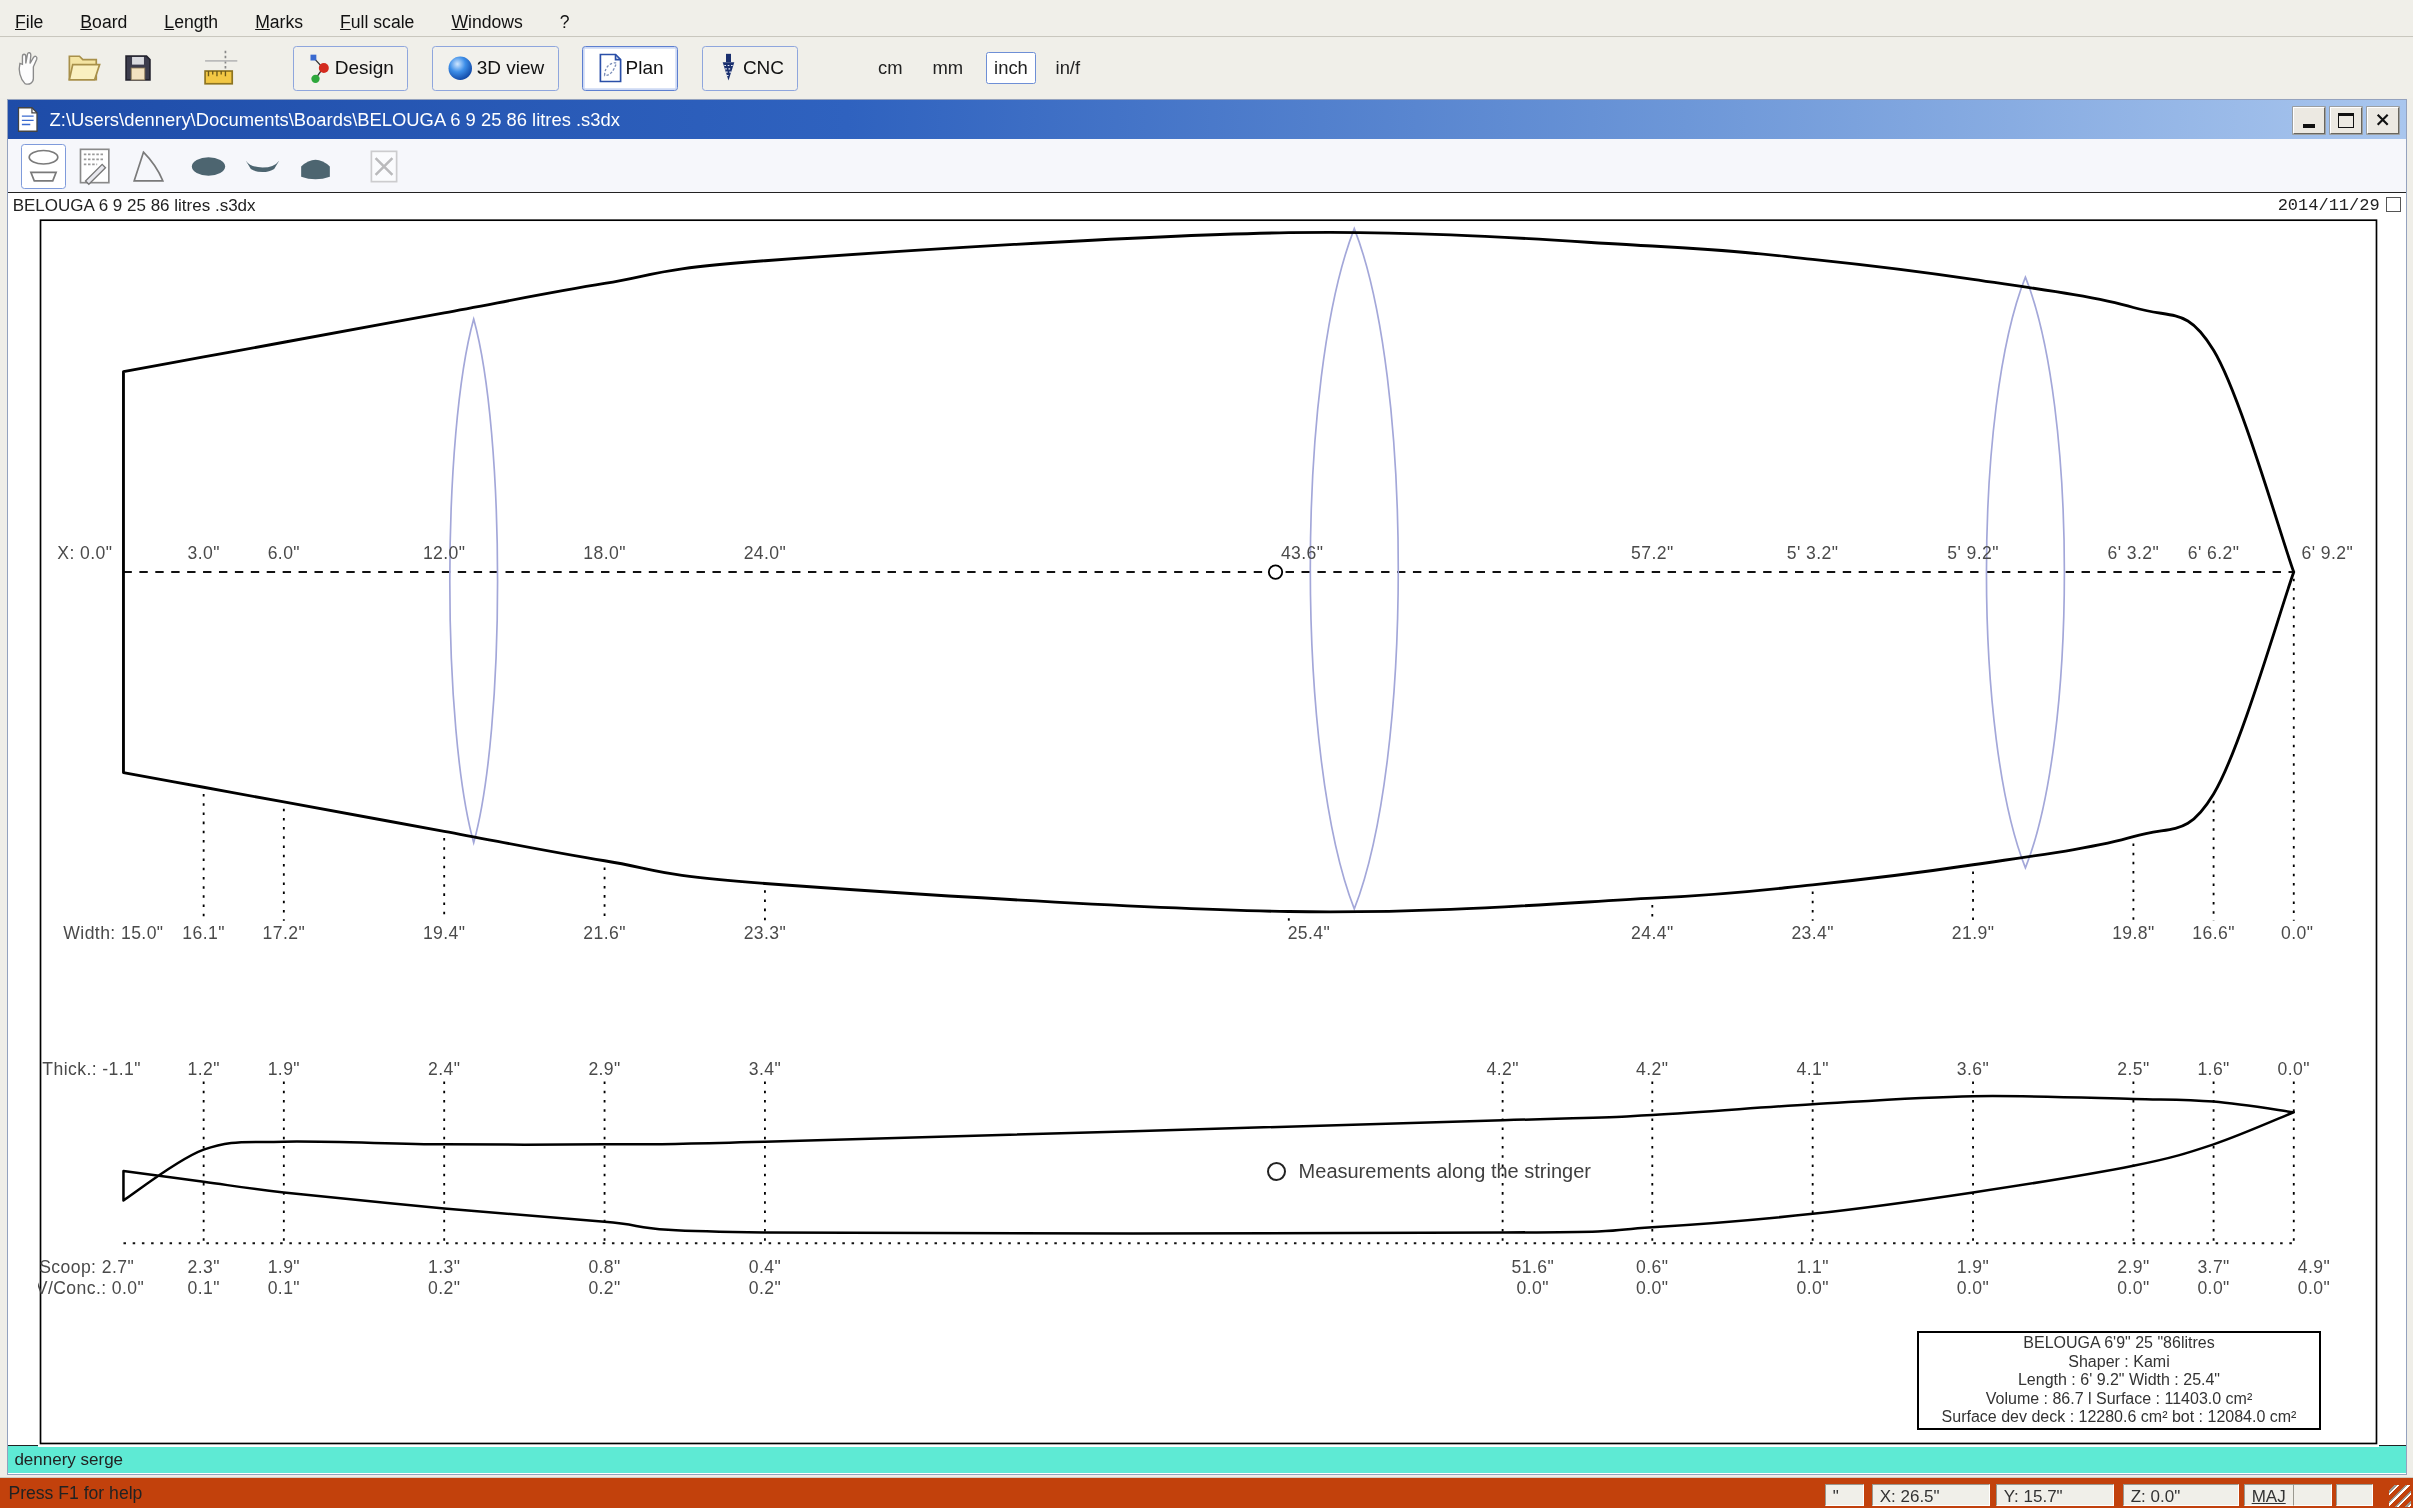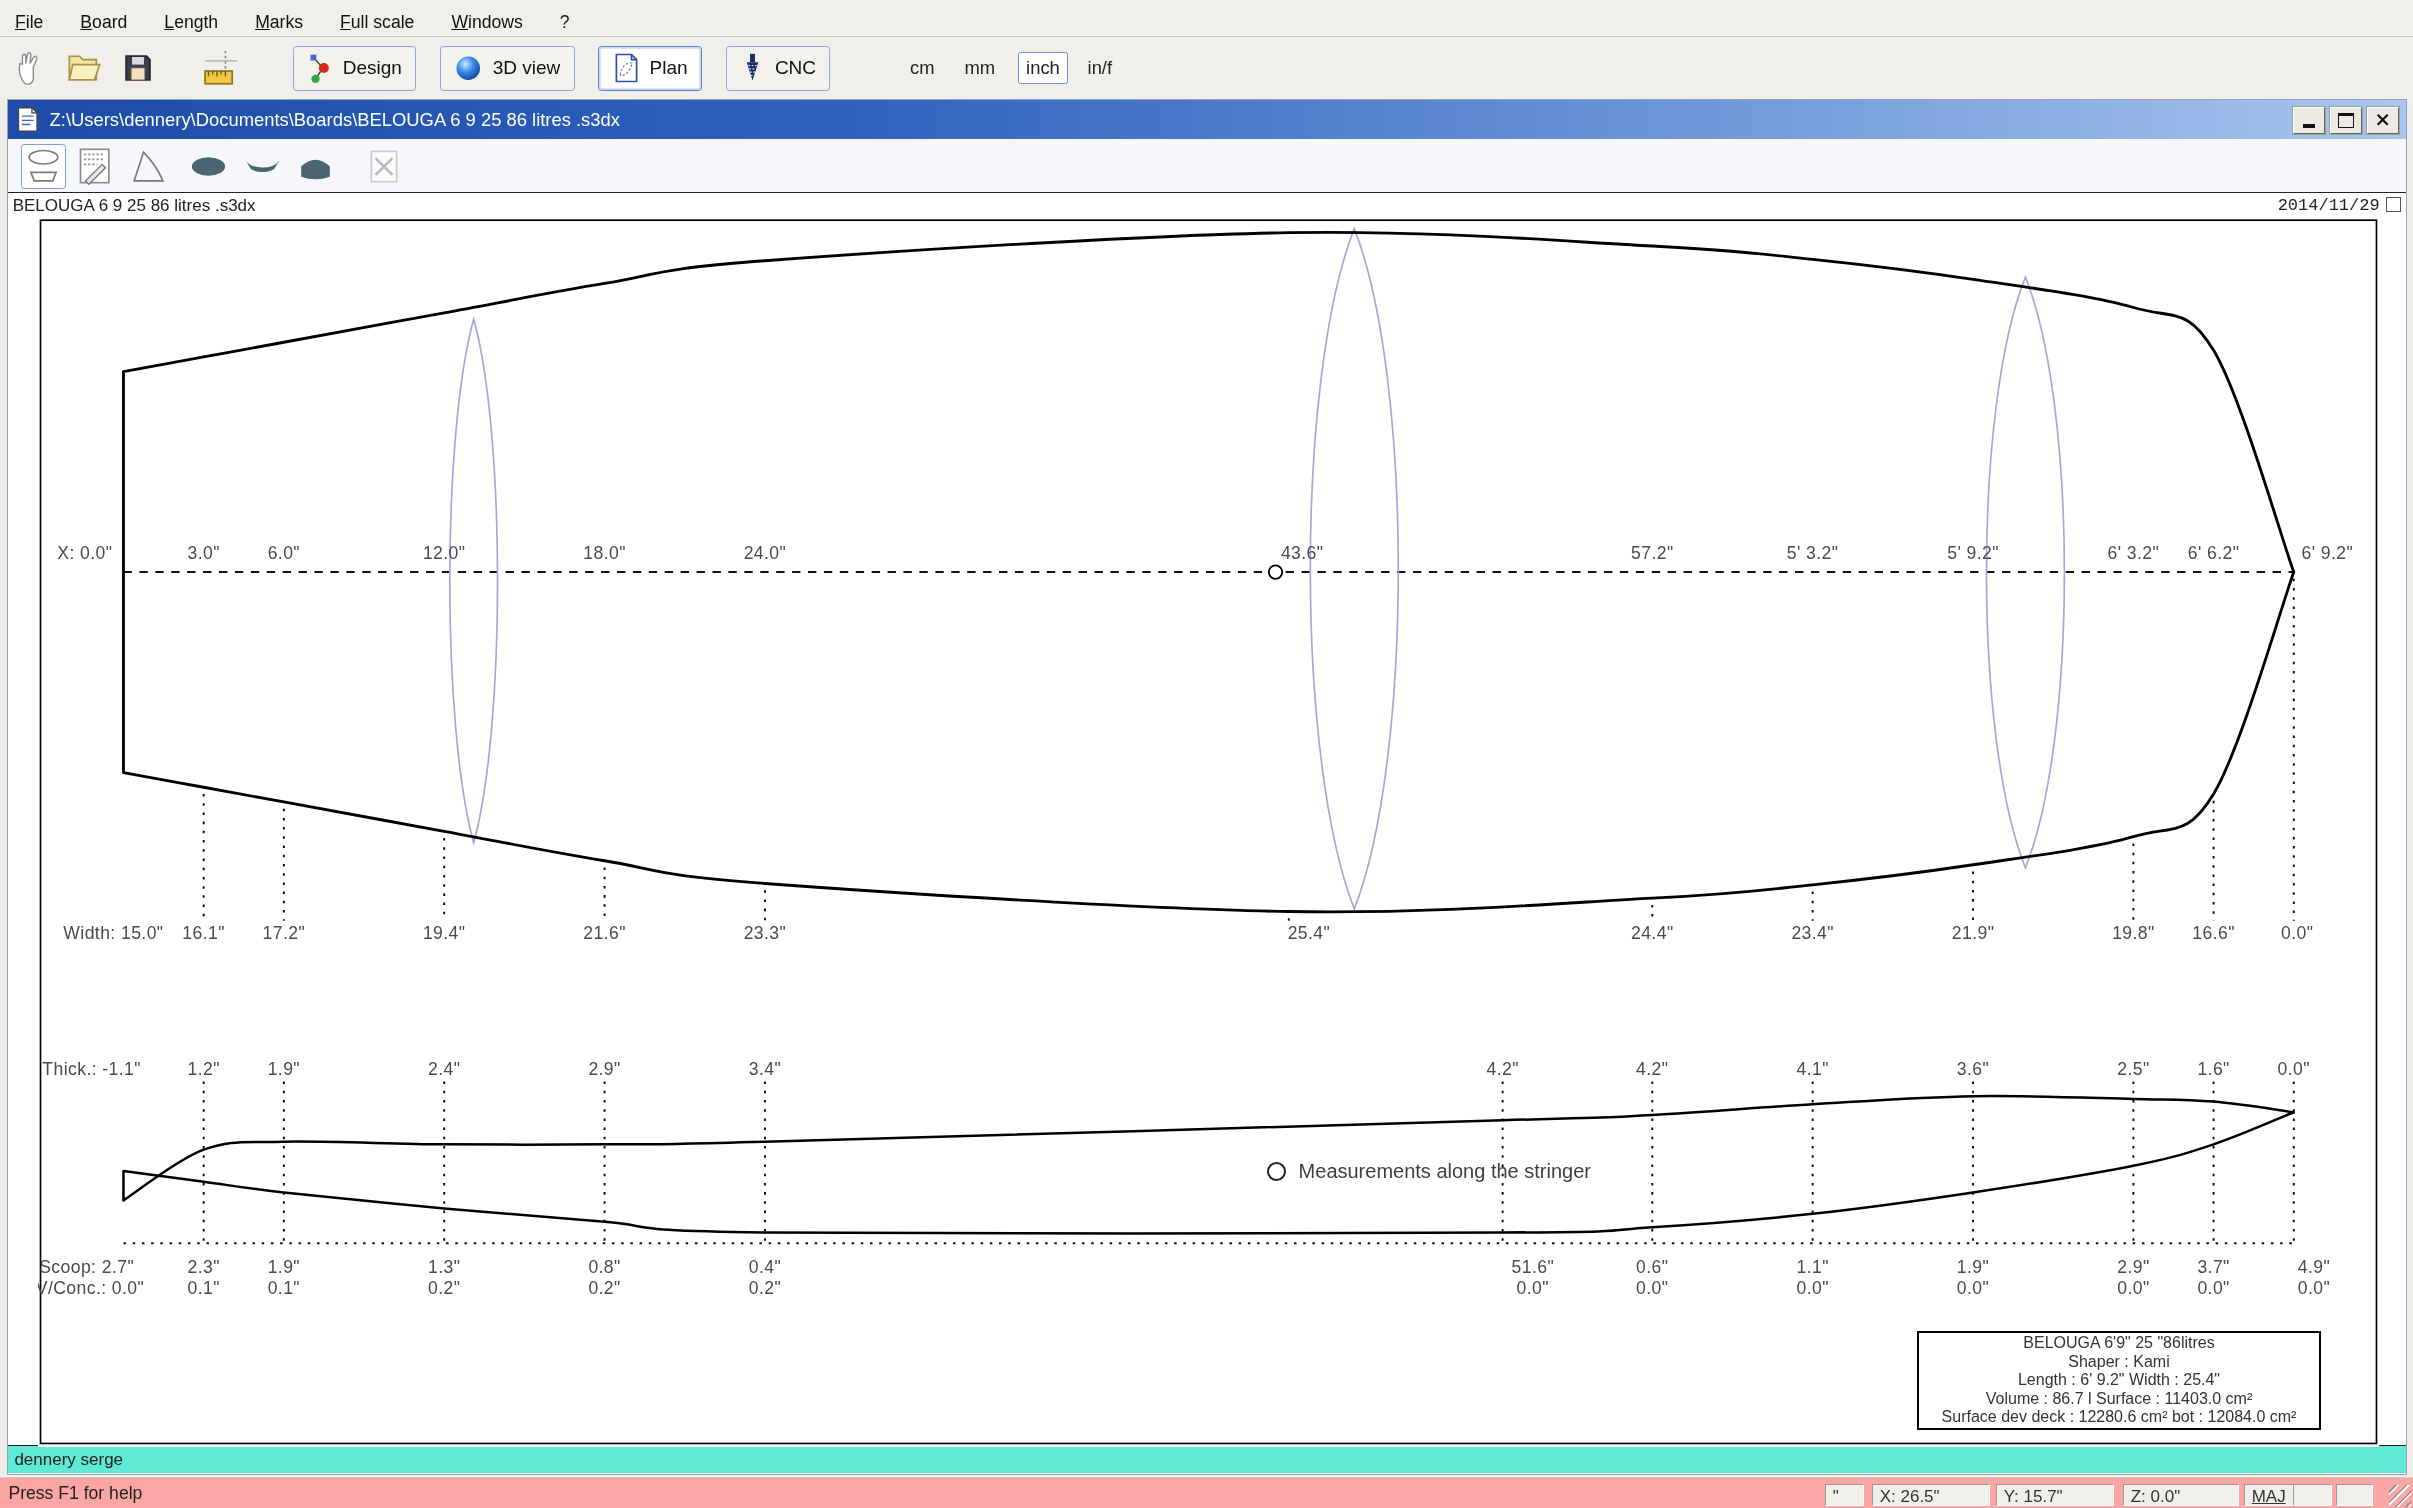--- a/index.html
+++ b/index.html
@@ -6,21 +6,21 @@
   .app{position:relative;width:2413px;height:1508px;background:#efeee8;font-family:"Liberation Sans",sans-serif;overflow:hidden;}
 
   
   .menubar{position:absolute;left:0;top:0;width:2413px;height:37px;display:flex;align-items:center;gap:37px;padding-left:15px;background:#f0efe9;border-bottom:0.8px solid #c9c7be;box-sizing:border-box;font-size:17.6px;color:#111;}
   .menu-item{display:inline-block;cursor:default;margin-top:9px;}
   .menu-item::first-letter{text-decoration:underline;}
 
   
   .toolbar{position:absolute;left:0;top:38px;width:2413px;height:60px;background:#f0efe9;display:flex;align-items:center;box-sizing:border-box;}
   .tool-icon{width:44px;height:47px;display:flex;align-items:center;justify-content:center;}
-  .tool-btn{display:flex;align-items:center;gap:10px;border:1.7px solid #8fa6dd;border-radius:3.4px;background:#f2f1ec;height:45px;padding:0 13.4px;font-size:19px;color:#111;}
+  .tool-btn{display:flex;align-items:center;gap:2px;border:1.7px solid #8fa6dd;border-radius:3.4px;background:#f2f1ec;height:45px;padding:0 13.4px;font-size:19px;color:#111;}
   .tool-btn.active{background:#ffffff;border-color:#5d7fd0;box-shadow:0 0 0 1.7px #cdd9f4 inset;}
   .unit{font-size:18.4px;color:#222;padding:4.2px 7.5px;}
   .unit.active{border:1.7px solid #6e8fd6;border-radius:2.5px;background:#fff;}
 
   
   .child{position:absolute;left:6.7px;top:99px;width:2400px;height:1376px;background:#ffffff;border:1.7px solid #94a2be;box-sizing:border-box;}
   .titlebar{position:absolute;left:0;top:0;width:100%;height:39px;background:linear-gradient(90deg,#1e4ca8 0%,#2f62bf 35%,#6d97d8 70%,#a9c6ee 100%);display:flex;align-items:center;padding-left:8.4px;box-sizing:border-box;}
   .titlebar .title{color:#ffffff;font-size:18.4px;margin-left:10px;white-space:nowrap;}
   .winbtns{position:absolute;right:6.7px;top:6.7px;display:flex;gap:5px;}
   .winbtn{width:30px;height:25px;background:#ece9e2;border:0.8px solid;border-color:#ffffff #6a675f #6a675f #ffffff;box-shadow:0 0 0 0.8px #9a978f;display:flex;align-items:center;justify-content:center;}
@@ -42,21 +42,21 @@
   
   #board-svg{position:absolute;left:38px;top:215px;width:2341px;height:1232px;background:#fff;}
   .lbl{font-family:"Liberation Sans",sans-serif;font-size:21px;fill:#4a4a4a;letter-spacing:0.5px;}
 
   .stringer-note{position:absolute;left:1267px;top:1160px;display:flex;align-items:center;gap:12.6px;font-size:20px;color:#3f3f3f;}
   .stringer-note .ring{width:15px;height:15px;border:2.1px solid #222;border-radius:50%;background:#fff;}
 
   .infobox{position:absolute;left:1917px;top:1331px;width:404px;height:99px;border:2.5px solid #000;background:#fff;box-sizing:border-box;display:flex;flex-direction:column;justify-content:center;text-align:center;font-size:16px;color:#333;line-height:18.4px;}
 
   
-  .statusbar{position:absolute;left:0;top:1477px;width:2413px;height:32px;background:#fca5a5;border-top:0.8px solid #cfcdc4;box-sizing:border-box;font-size:17.6px;color:#222;}
+  .statusbar{position:absolute;left:0;top:1477px;width:2413px;height:32px;background:#c2410c;border-top:0.8px solid #cfcdc4;box-sizing:border-box;font-size:17.6px;color:#222;}
   .statusbar .help{position:absolute;left:8.4px;top:5px;}
   .scell{position:absolute;top:5.9px;height:22px;border:0.8px solid;border-color:#9a988f #ffffff #ffffff #9a988f;background:#f0efe9;box-sizing:border-box;font-size:17px;color:#333;padding:1.7px 0 0 6.7px;}
   .grip{position:absolute;right:1.7px;top:6.7px;width:22px;height:22px;background:repeating-linear-gradient(135deg,transparent 0 4.2px,#9a988f 4.2px 5.9px,#fff 5.9px 7.5px);}
 </style>
 </head>
 <body>
 
 <div class="app">
 
   <div class="menubar">

